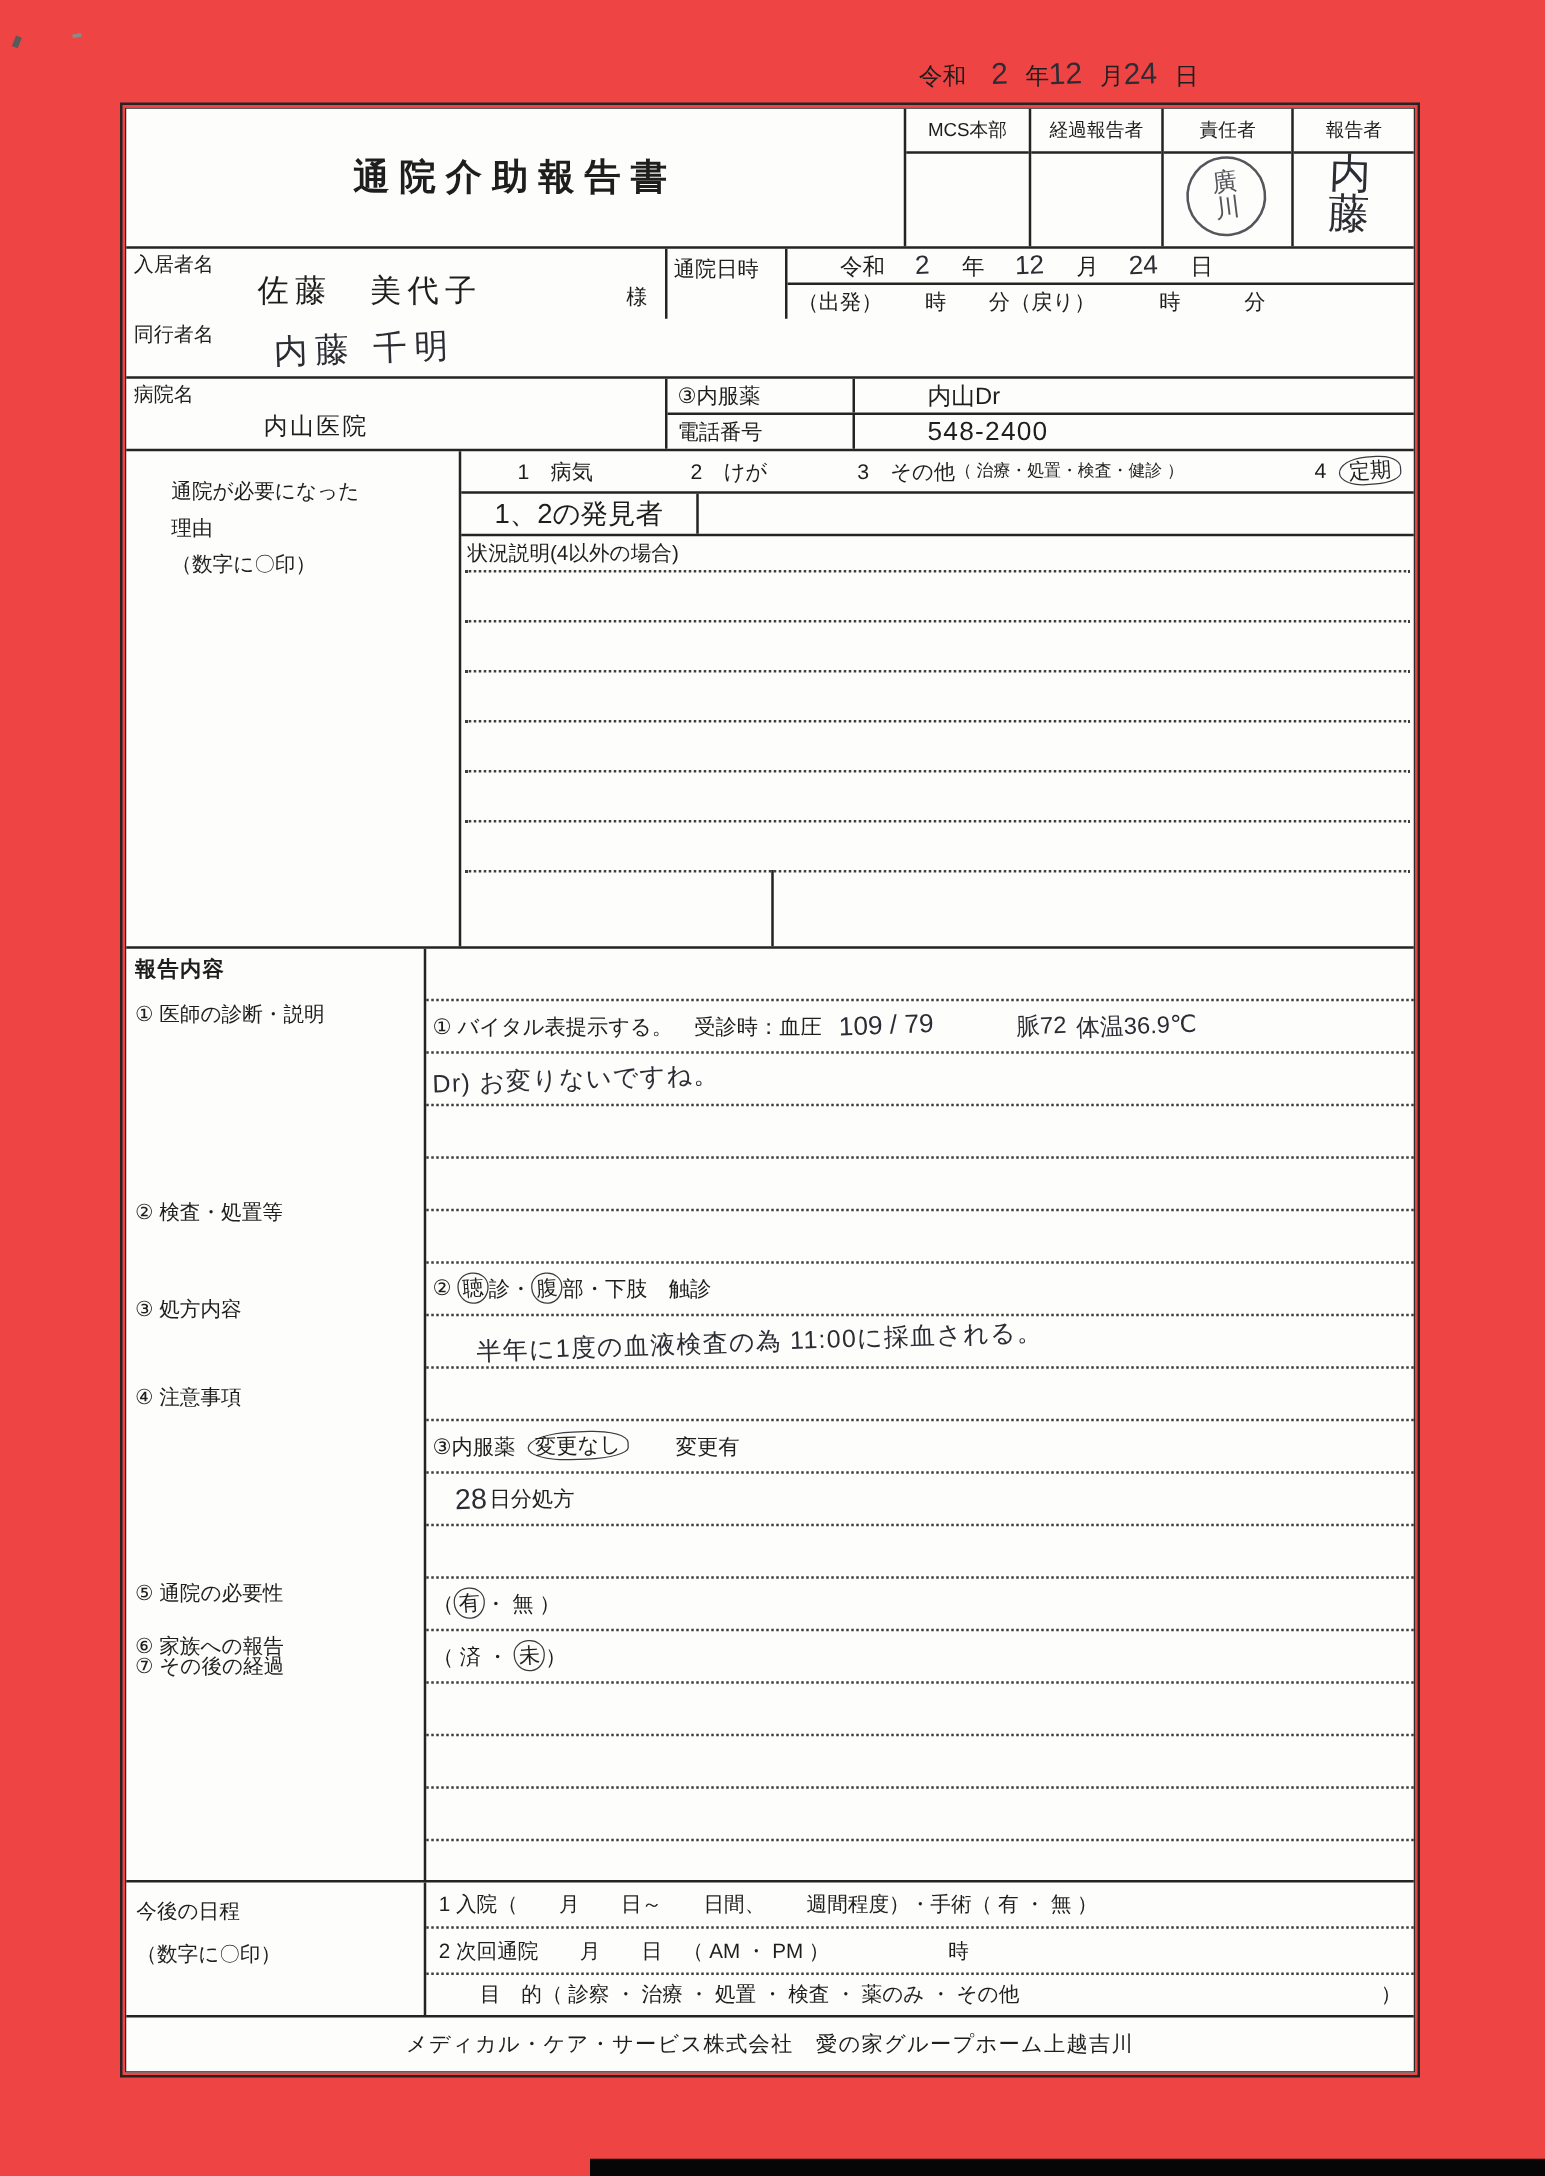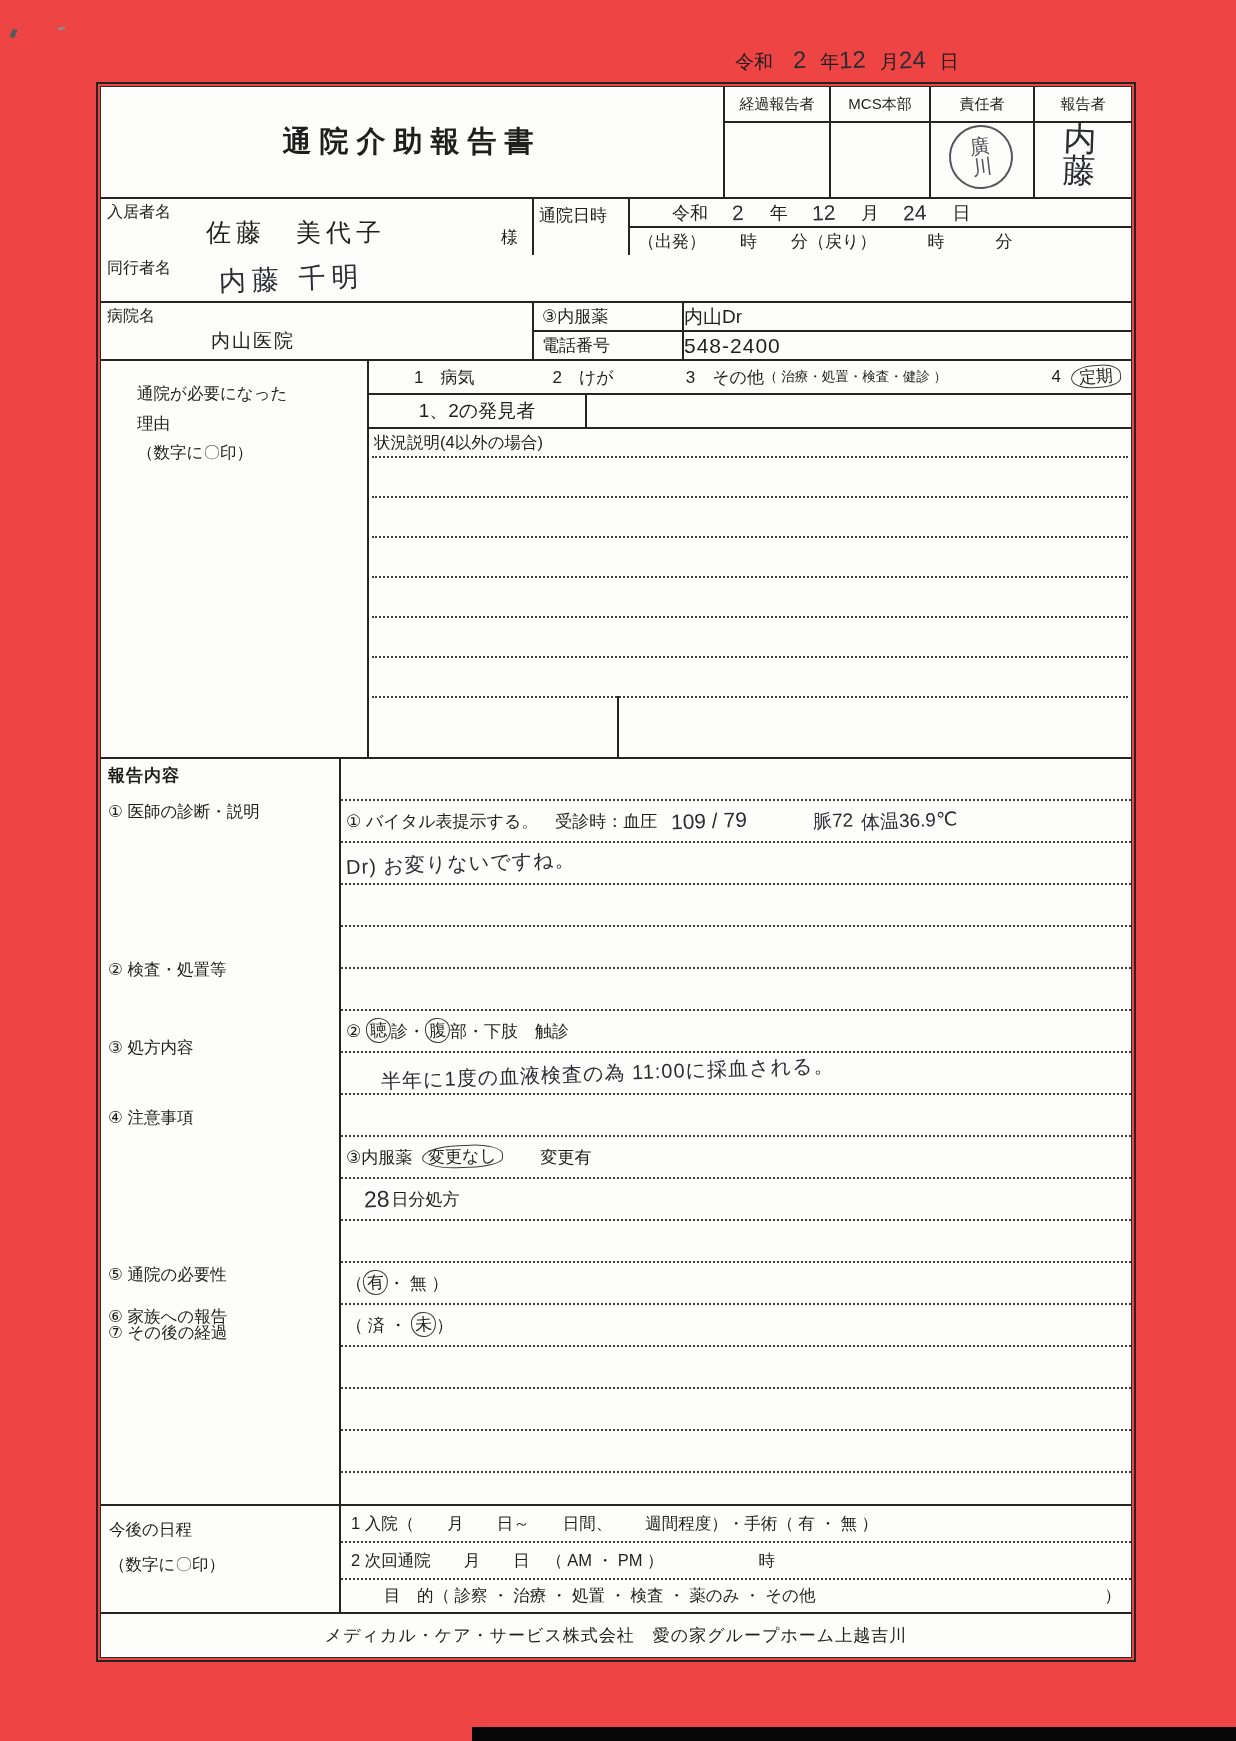--- a/index.html
+++ b/index.html
@@ -56,34 +56,34 @@
 
   
   .row-hospital { height:58px; display:flex; border-bottom:2px solid #242424; }
   .hosp-left { width:433px; position:relative; border-right:2px solid #242424; }
   .hosp-name { position:absolute; left:110px; bottom:5px; font-size:19px; letter-spacing:2px; }
   .hosp-right { flex:1; display:flex; flex-direction:column; }
   .hosp-sub { display:flex; }
   .hosp-sub.first { height:29px; border-bottom:2px solid #242424; }
   .hosp-sub.second { flex:1; }
   .sub-label { width:150px; border-right:2px solid #242424; display:flex; align-items:center; padding-left:8px; font-size:17px; }
-  .sub-value { flex:1; display:flex; align-items:center; font-size:19px; }
+  .sub-value { flex:1; display:flex; align-items:center; padding-left:58px; font-size:19px; }
   .phone-value { font-size:21px; letter-spacing:1px; }
 
   
   .row-reason { height:398px; display:flex; border-bottom:2px solid #242424; }
   .reason-left { width:240px; border-right:2px solid #242424; padding:18px 8px; font-size:16.5px; line-height:1.8;margin-left:28px; }
   .reason-right { flex:1; display:flex; flex-direction:column; }
   .reason-options { height:34px; border-bottom:2px solid #242424; display:flex; align-items:center; font-size:17px; white-space:nowrap; }
   .opt1 { margin-left:45px; } .opt2 { margin-left:78px; } .opt3 { margin-left:72px; }
   .opt3-detail { font-size:13.5px; }
   .opt4-wrap { margin-left:auto; margin-right:10px; display:flex; align-items:center; }
   .opt4-num { margin-right:10px; }
   .reason-finder { height:34px; border-bottom:2px solid #242424; display:flex; }
-  .finder-cell { width:218px; border-right:2px solid #242424; display:flex; align-items:center; justify-content:center; font-size:19px; }
+  .finder-cell { width:190px; border-right:2px solid #242424; display:flex; align-items:center; justify-content:center; font-size:22px; }
   .reason-situation { flex:1; position:relative; }
   .situation-label { position:absolute; top:3px; left:5px; font-size:16.5px; }
   .dotline { position:absolute; left:3px; right:3px; border-bottom:2px dotted #3f3f3f; }
   .stray-divider { position:absolute; left:248px; top:267px; bottom:0; width:2px; background:#242424; }
 
   
   .row-report { height:745px; display:flex; }
   .report-left { width:240px; border-right:2px solid #242424; position:relative; font-size:16.5px; }
   .report-left .item { position:absolute; left:7px; white-space:nowrap; }
   .report-header { position:absolute; left:7px; top:5px; font-size:17px; font-weight:bold; letter-spacing:1px; }
@@ -132,26 +132,26 @@
     <span class="lbl">日</span>
   </div>
 
   <div class="form-outer">
   <div class="form-inner">
 
     <div class="row-header">
       <div class="title-cell">
         <span class="form-title">通院介助報告書</span>
       </div>
+      <div class="appr-col c2">
+        <div class="appr-label">MCS本部</div>
+        <div class="appr-value"></div>
+      </div>
       <div class="appr-col c1">
         <div class="appr-label">経過報告者</div>
-        <div class="appr-value"></div>
-      </div>
-      <div class="appr-col c2">
-        <div class="appr-label">MCS本部</div>
         <div class="appr-value"></div>
       </div>
       <div class="appr-col c3">
         <div class="appr-label">責任者</div>
         <div class="appr-value">
           <div class="stamp">
             <div class="stamp-text">廣川</div>
           </div>
         </div>
       </div>

